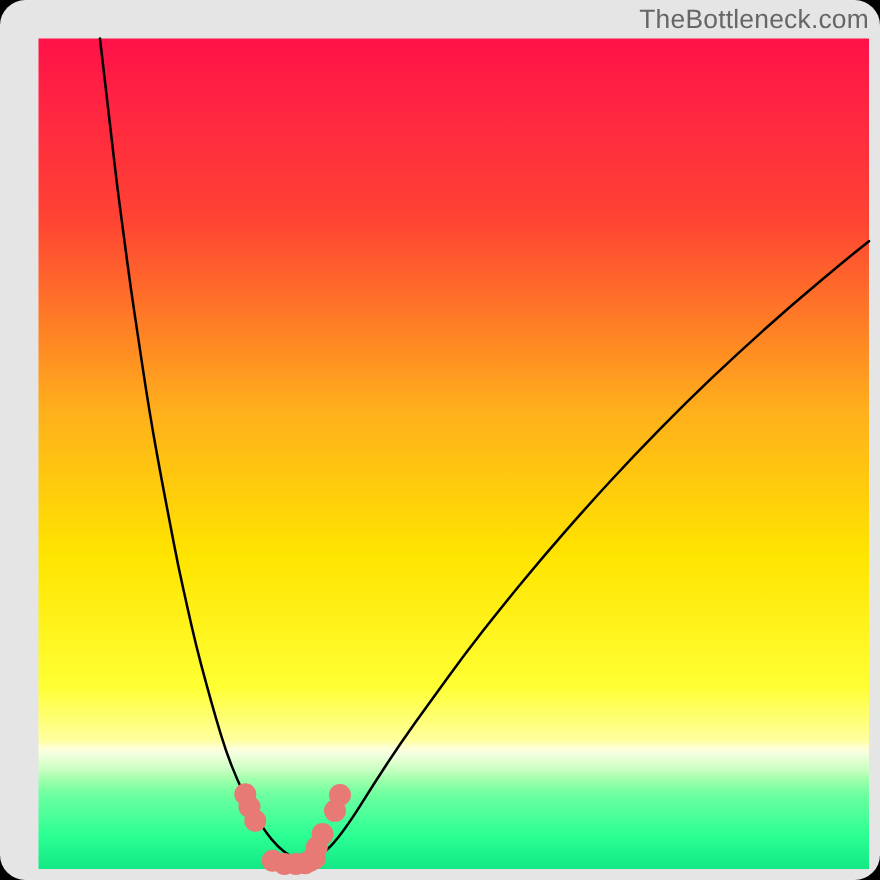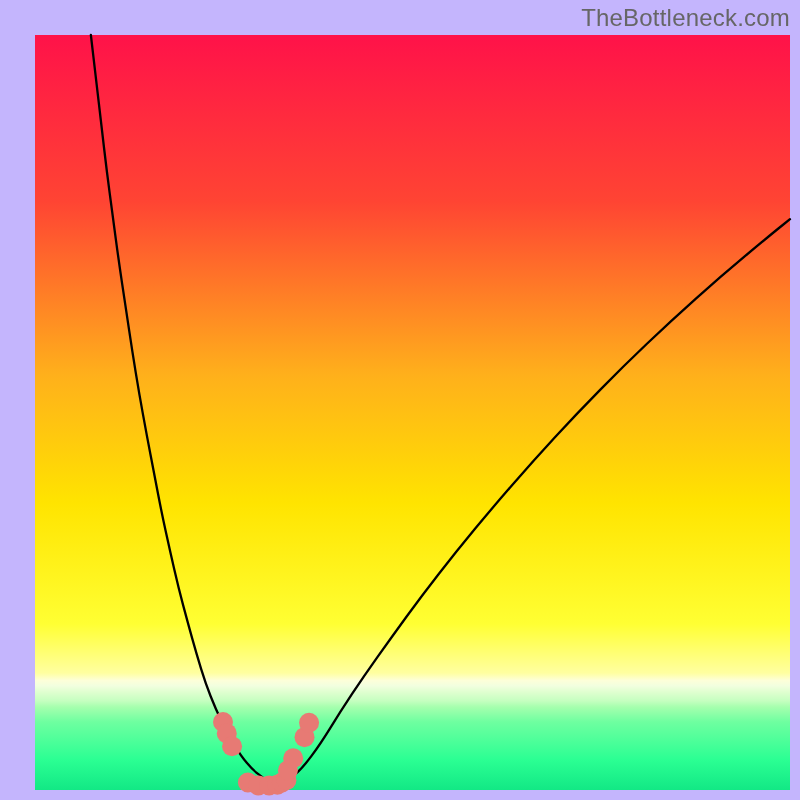--- a/index.html
+++ b/index.html
@@ -7,21 +7,22 @@
     padding: 0;
     width: 800px;
     height: 800px;
     background: #000;
     overflow: hidden;
     font-family: Arial, Helvetica, sans-serif;
   }
   .frame {
     position: absolute;
     inset: 0;
-    background: #c4b5fd;
+    background: #e5e5e5;
+    border-radius: 23px;
   }
   .watermark {
     position: absolute;
     top: 4px;
     right: 10px;
     color: #666;
     font-size: 24px;
     font-weight: 500;
     letter-spacing: 0.2px;
     z-index: 10;

